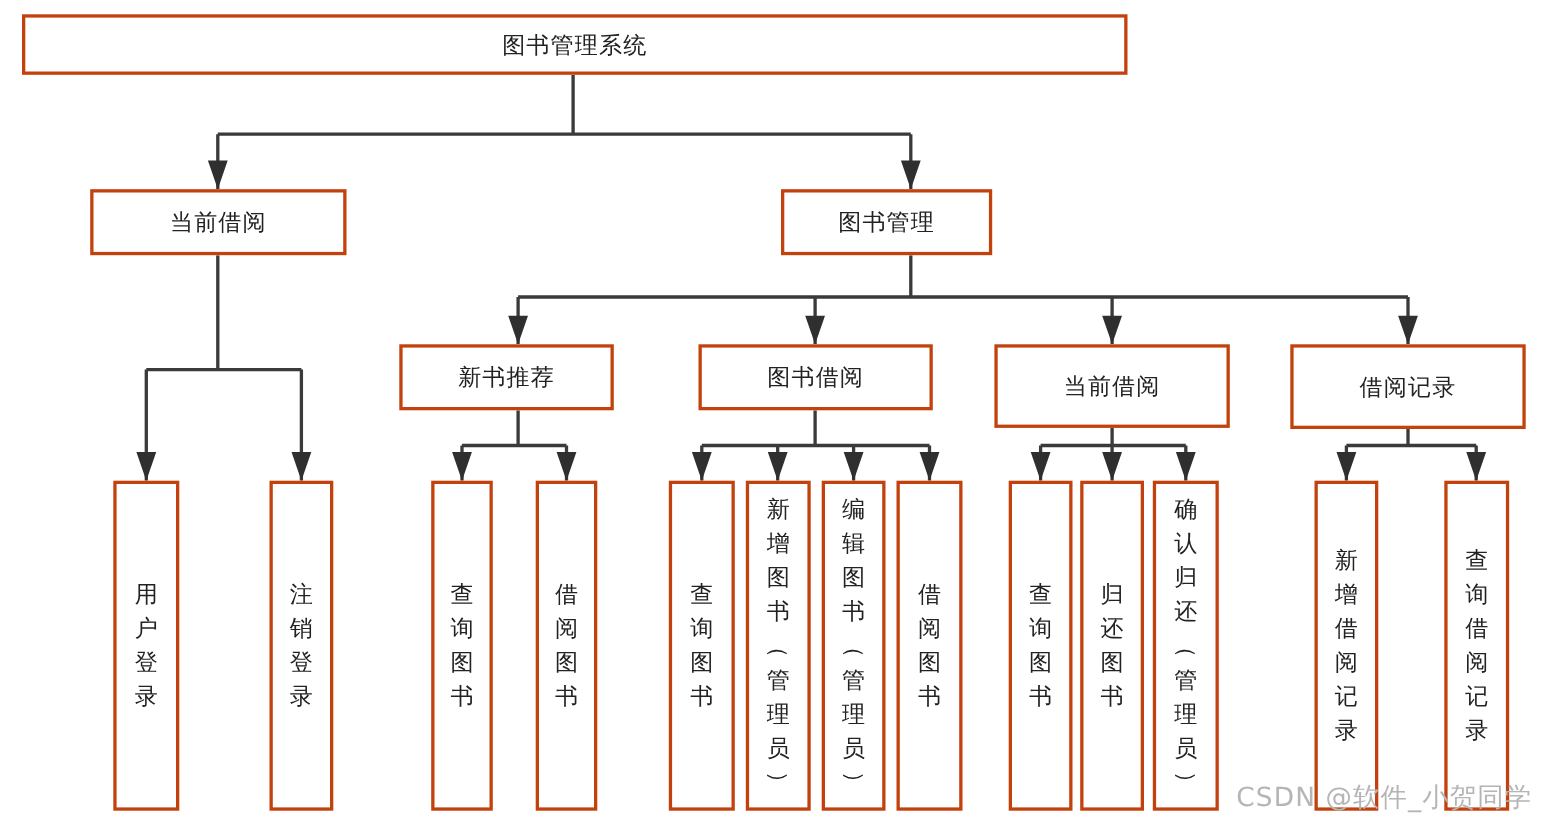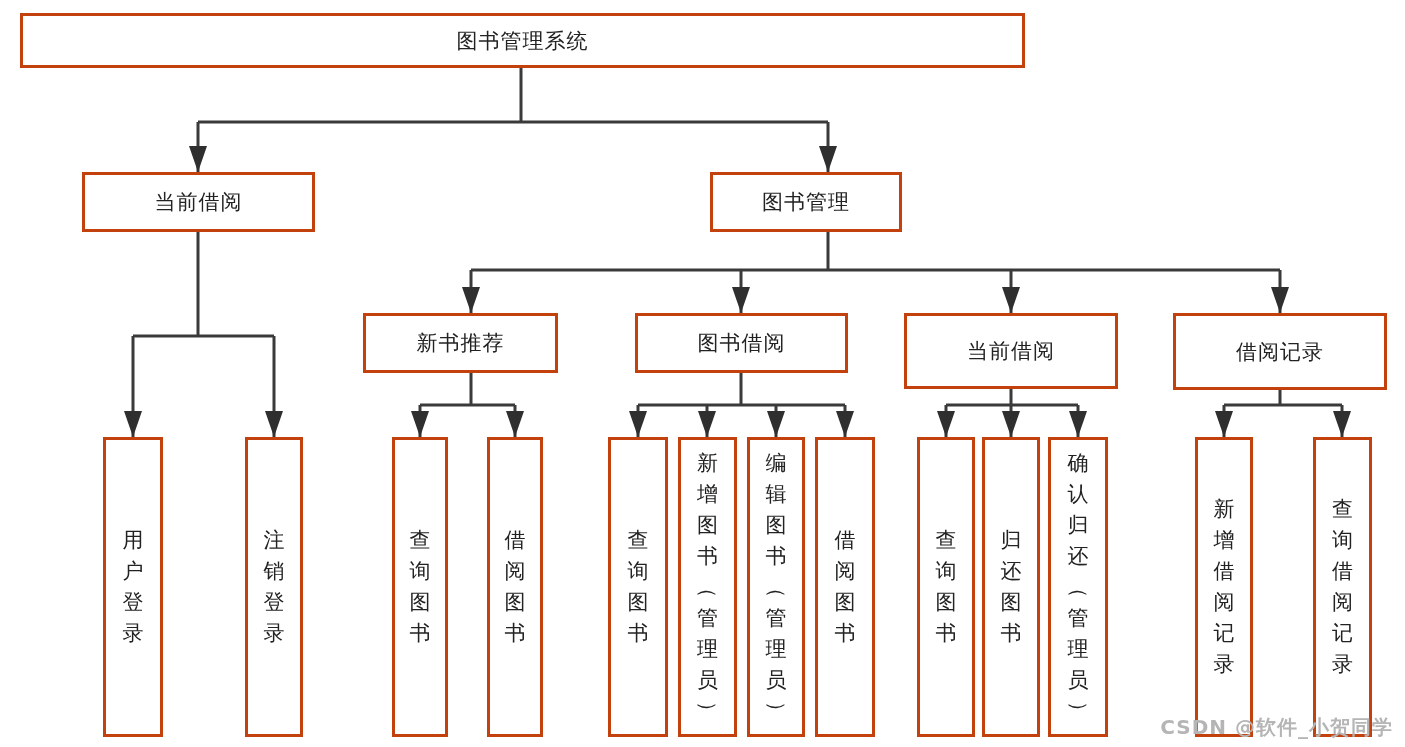--- a/index.html
+++ b/index.html
@@ -12,21 +12,21 @@
     display:flex;align-items:center;justify-content:center;
     color:#222222;font-size:21px;letter-spacing:1px;z-index:2;
   }
   .vbox{flex-direction:column;letter-spacing:0;}
   .vlabel{display:flex;flex-direction:column;align-items:center;justify-content:center;}
   .vchar{display:block;height:31px;line-height:31px;text-align:center;font-size:21px;color:#222222;}
   .vchar.rot{transform:rotate(90deg);}
   #connectors{position:absolute;left:0;top:0;z-index:1;}
   #watermark{
     position:absolute;right:12px;bottom:6px;z-index:5;
-    color:#b5b5b5;font-size:20px;letter-spacing:1px;white-space:nowrap;font-weight:bold;
+    color:#b5b5b5;font-size:24px;letter-spacing:1px;white-space:nowrap;
   }
 </style>
 </head>
 <body>
 
 <div id="stage">
 
   <svg id="connectors" width="1405" height="747" viewBox="0 0 1405 747">
     <path fill="none" stroke="#3a3a3a" stroke-width="3" d="
       M521 68 V122 M198 122 H828 M198 122 V172 M828 122 V172

